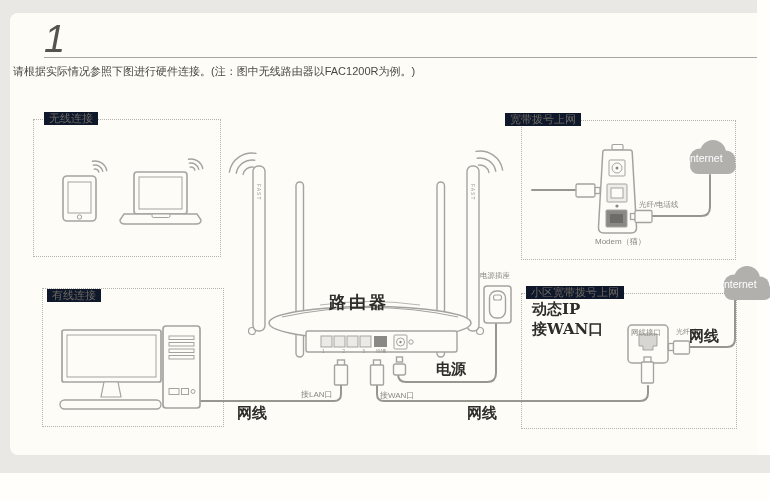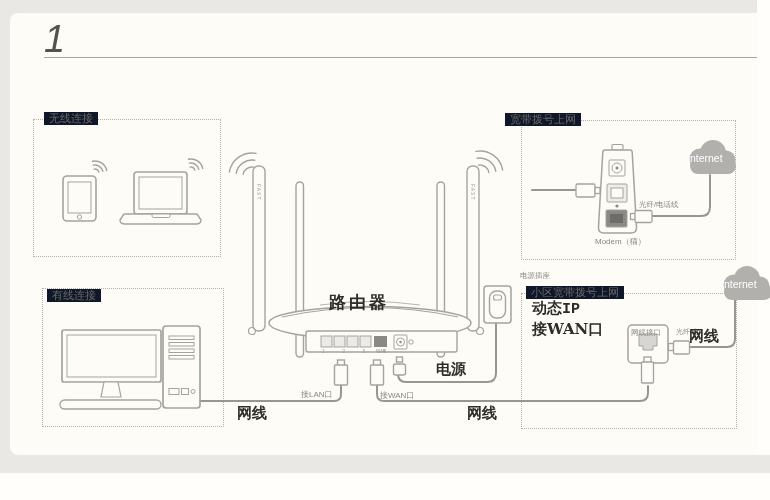--- a/index.html
+++ b/index.html
@@ -39,20 +39,21 @@
 <body>
 
 <div id="screen">
 
   <div class="abs gray-frame"></div>
   <div class="abs gray-frame2"></div>
   <div class="abs card"></div>
 
   <div class="abs sec-num">1</div>
   <div class="abs title-rule"></div>
+  <div class="abs intro">请根据实际情况参照下图进行硬件连接。(注：图中无线路由器以FAC1200R为例。)</div>
 
   <div class="abs dotbox box-wireless"></div>
   <div class="abs dotbox box-wired"></div>
   <div class="abs dotbox box-broadband"></div>
   <div class="abs dotbox box-community"></div>
 
   <svg width="770" height="500" viewBox="0 0 770 500">
 
     <g stroke="#98968f" stroke-width="2" fill="none" stroke-linecap="round">
       <path d="M199 401 H334 Q341 401 341 394 V385"></path>
@@ -209,26 +210,26 @@
 
   <div class="abs box-label" style="left:44px;top:112px;">无线连接</div>
   <div class="abs box-label" style="left:47px;top:281px;margin-top:8px;">有线连接</div>
   <div class="abs box-label" style="left:505px;top:113px;">宽带拨号上网</div>
   <div class="abs box-label" style="left:526px;top:286px;">小区宽带拨号上网</div>
 
   <div class="abs bold-label router-title" style="left:329px;top:294px;">路由器</div>
   <div class="abs bold-label" style="left:237px;top:405px;">网线</div>
   <div class="abs bold-label" style="left:467px;top:405px;">网线</div>
   <div class="abs bold-label" style="left:436px;top:361px;">电源</div>
-  <div class="abs bold-label" style="left:532px;top:301px;font-family:Liberation Mono, monospace;">动态IP</div>
+  <div class="abs bold-label" style="left:532px;top:301px;">动态IP</div>
   <div class="abs bold-label" style="left:532px;top:321px;">接WAN口</div>
 
   <div class="abs sm" style="left:301px;top:390px;">接LAN口</div>
   <div class="abs sm" style="left:380px;top:391px;">接WAN口</div>
-  <div class="abs sm" style="left:480px;top:271px;font-size:7.5px;margin-left:40px;">电源插座</div>
+  <div class="abs sm" style="left:480px;top:271px;font-size:7.5px;">电源插座</div>
   <div class="abs sm" style="left:595px;top:237px;">Modem（猫）</div>
   <div class="abs sm" style="left:639px;top:200px;font-size:7.5px;text-align:center;">光纤/电话线</div>
   <div class="abs sm" style="left:631px;top:328px;font-size:7.5px;">网线接口</div>
   <div class="abs sm" style="left:676px;top:327px;font-size:7px;">光纤/电</div>
   <div class="abs bold-label" style="left:689px;top:328px;">网线</div>
 
   <div class="abs cloud-text" style="left:687px;top:152px;">Internet</div>
   <div class="abs cloud-text" style="left:721px;top:278px;">Internet</div>
 
   <div class="abs tinynum" style="left:322px;top:348px;">1 2 3 4</div>

